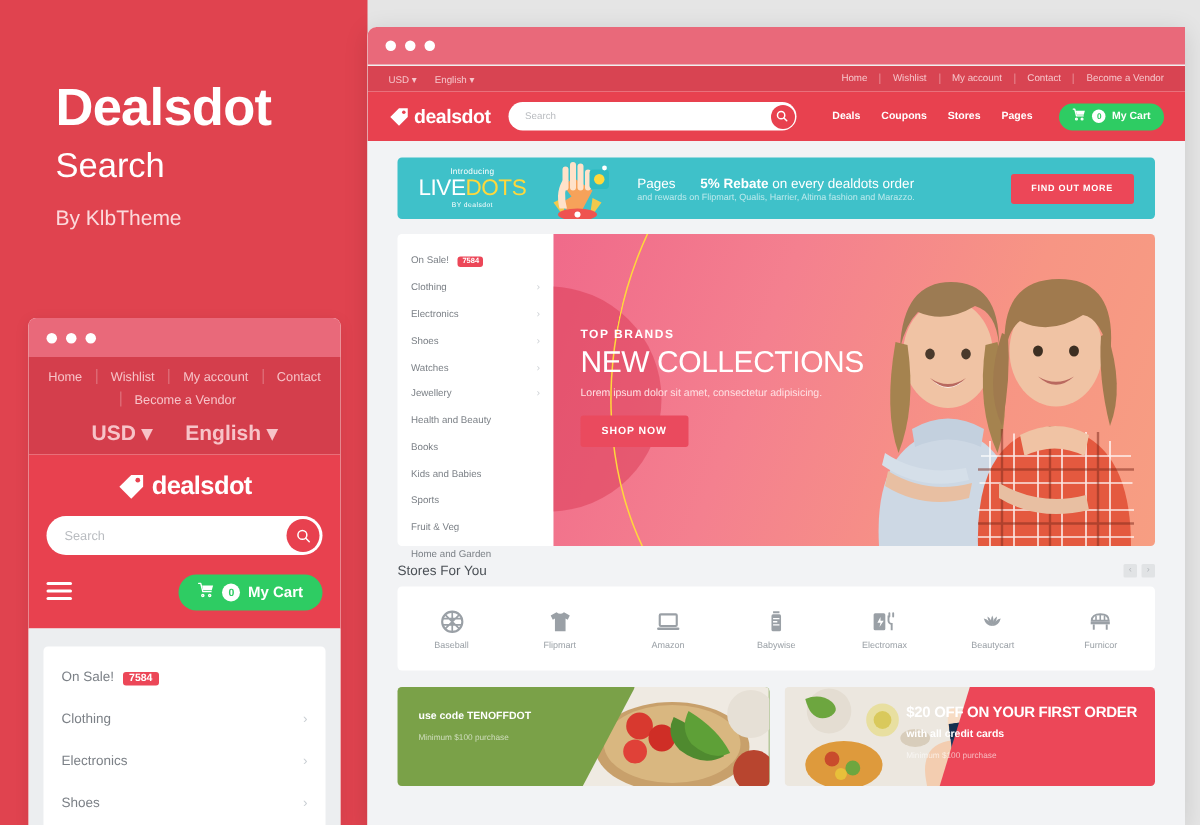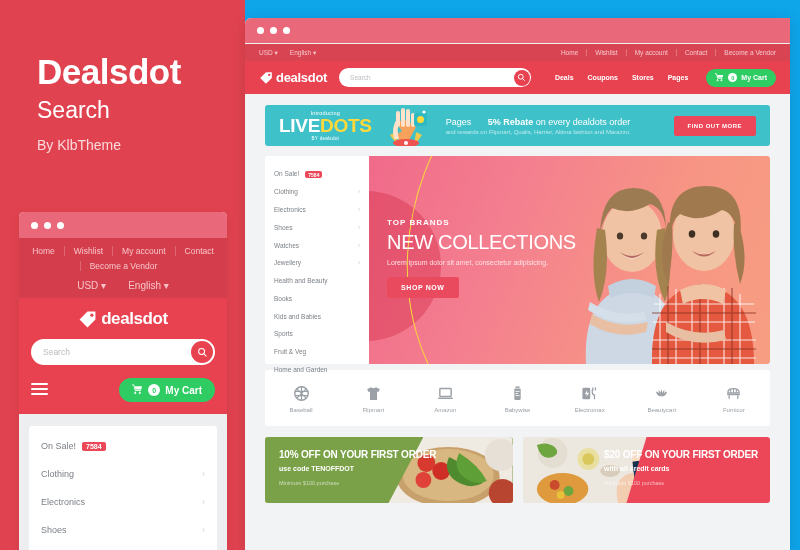--- a/index.html
+++ b/index.html
@@ -1,40 +1,40 @@
 <!DOCTYPE html>
 <html><head>
 <meta charset="utf-8">
 <style>
   * { box-sizing: border-box; margin: 0; padding: 0; }
   html, body {
     width: 800px; height: 550px; overflow: hidden;
     font-family: "Liberation Sans", sans-serif;
     background: #e0434f;
   }
-  .stage { position: relative; width: 800px; height: 550px; background: #0ea5e9; }
+  .stage { position: relative; width: 800px; height: 550px; background: #e5e5e5; }
 
   
   .left-panel { position: absolute; left: 0; top: 0; width: 245px; height: 550px; background: #e0434f; }
   .brand-title { position: absolute; left: 37px; top: 52px; font-size: 35px; font-weight: bold; color: #ffffff; letter-spacing: -0.5px; }
   .brand-sub { position: absolute; left: 37px; top: 97px; font-size: 23px; color: #ffffff; font-weight: 300; }
   .brand-by { position: absolute; left: 37px; top: 137px; font-size: 14px; color: #fcd9dc; }
 
   
   .mobile { position: absolute; left: 19px; top: 212px; width: 208px; height: 338px; background: #ffffff;
             border-radius: 5px 5px 0 0; overflow: hidden; box-shadow: 0 2px 10px rgba(0,0,0,.08); }
   .mobile-bar { height: 26px; background: #e9697a; display: flex; align-items: center; padding-left: 12px; gap: 6px; }
   .dot { width: 7px; height: 7px; border-radius: 50%; background: #ffffff; }
   .mobile-topnav { background: #d43e4c; padding: 8px 0 7px; text-align: center; }
   .mobile-topnav .row { display: flex; justify-content: center; align-items: center; color: #f7c3c8; font-size: 8.5px; }
   .mobile-topnav .row span.lnk { padding: 0 9px; border-right: 1px solid rgba(255,255,255,.22); }
   .mobile-topnav .row span.lnk:last-child { border-right: none; }
   .mobile-topnav .row2 { margin-top: 5px; }
   .mobile-topnav .row2 span.lnk { border-left: 1px solid rgba(255,255,255,.22); border-right: none; }
-  .mobile-curr { display: flex; justify-content: center; gap: 22px; margin-top: 9px; color: #f7c3c8; font-size: 10px; }
+  .mobile-curr { display: flex; justify-content: center; gap: 22px; margin-top: 9px; color: #f7c3c8; font-size: 14px; font-weight: bold; }
   .mobile-head { background: #e8414f; padding: 11px 12px 12px; }
   .mobile-logo { display: flex; align-items: center; justify-content: center; gap: 4px; }
   .mobile-logo .tagicon { width: 19px; height: 19px; }
   .mobile-logo .txt { font-size: 17px; font-weight: bold; color: #fff; letter-spacing: -.4px; }
   .mobile-search { margin-top: 10px; height: 26px; background: #fff; border-radius: 14px; display: flex; align-items: center;
                    padding-left: 12px; position: relative; }
   .mobile-search .ph { font-size: 8.5px; color: #b9bcc0; }
   .mobile-search .sbtn { position: absolute; right: 2px; top: 2px; width: 22px; height: 22px; border-radius: 50%;
                          background: #e8414f; display: flex; align-items: center; justify-content: center; }
   .mobile-row3 { display: flex; align-items: center; justify-content: space-between; margin-top: 13px; }
@@ -77,21 +77,21 @@
   .b-cart .cb { width: 9px; height: 9px; border-radius: 50%; background: #fff; color: #2ecc63; font-size: 5.5px;
                 display: flex; align-items: center; justify-content: center; }
 
   .b-content { background: #f2f3f5; padding: 11px 20px 0; height: 100%; }
 
   
   .livebanner { background: #3fc1c9; border-radius: 3px; height: 41px; display: flex; align-items: center;
                 padding: 0 14px; overflow: hidden; position: relative; }
   .ld-left { text-align: center; margin-right: 4px; }
   .ld-intro { font-size: 5.5px; color: #fff; letter-spacing: .2px; }
-  .ld-big { font-size: 19px; font-weight: bold; line-height: 1; letter-spacing: -.3px; }
+  .ld-big { font-size: 15px; font-weight: normal; line-height: 1; letter-spacing: -.3px; }
   .ld-big .w { color: #fff; } .ld-big .y { color: #ffd83b; }
   .ld-by { font-size: 4.5px; color: #fff; letter-spacing: .3px; margin-top: 1px; }
   .ld-art { width: 60px; height: 41px; position: relative; flex: 0 0 60px; }
   .ld-text { margin-left: 10px; flex: 1; }
   .ld-t1 { font-size: 9px; color: #fff; }
   .ld-t1 b { font-weight: bold; padding-left: 14px; }
   .ld-t2 { font-size: 6px; color: #bdeaed; margin-top: 2px; }
   .ld-btn { background: #ec4758; color: #fff; font-size: 6px; font-weight: bold; letter-spacing: .5px;
             padding: 7px 14px; border-radius: 2px; }
 
@@ -431,20 +431,27 @@
           </div>
           <div class="hero-txt">
             <div class="hero-k">TOP BRANDS</div>
             <div class="hero-h">NEW COLLECTIONS</div>
             <div class="hero-p">Lorem ipsum dolor sit amet, consectetur adipisicing.</div>
             <span class="hero-btn">SHOP NOW</span>
           </div>
         </div>
       </div>
 
+      <div class="stores-head">
+        <div class="stores-title">Stores For You</div>
+        <div class="arrows">
+          <span class="arrow">‹</span>
+          <span class="arrow">›</span>
+        </div>
+      </div>
       <div class="stores-card">
         <div class="store">
           <div class="ic">
             <svg viewBox="0 0 24 24" width="17" height="17">
                 <circle cx="12" cy="12" r="9.5" fill="none" stroke="#9aa0a6" stroke-width="2"></circle>
                 <path d="M3 9h18M3 15h18M12 2.5v19M5.5 5.5l13 13M18.5 5.5l-13 13" stroke="#9aa0a6" stroke-width="1.6" fill="none"></path>
               </svg>
           </div>
           <div class="nm">Baseball</div>
         </div>
@@ -531,21 +538,20 @@
                 <circle cx="178" cy="34" r="9" fill="#cf2e26"></circle>
               <circle cx="160" cy="43" r="8" fill="#e04138"></circle>
               <path d="M186 20 q22 10 34 26 q-14 8 -30 -4 q-10 -10 -4 -22z" fill="#4f8a2f"></path>
               <path d="M196 16 q20 12 28 28 q-12 6 -26 -6 q-8 -10 -2 -22z" fill="#5ea037"></path>
               <circle cx="238" cy="18" r="16" fill="#e6e0d6"></circle>
               <circle cx="240" cy="56" r="14" fill="#b8452f"></circle>
             </svg>
           </div>
           <div class="wedge"></div>
           <div class="promo-txt">
-            <div class="p-h">10% OFF ON YOUR FIRST ORDER</div>
             <div class="p-s">use code TENOFFDOT</div>
             <div class="p-m">Minimum $100 purchase</div>
           </div>
         </div>
 
         <div class="promo promo-red">
           <div class="promo-img">
             <svg viewBox="0 0 250 66" width="100%" height="100%" preserveAspectRatio="none">
               <rect width="250" height="66" fill="#ece7df"></rect>
               <circle cx="30" cy="16" r="15" fill="#e4ddd2"></circle>

